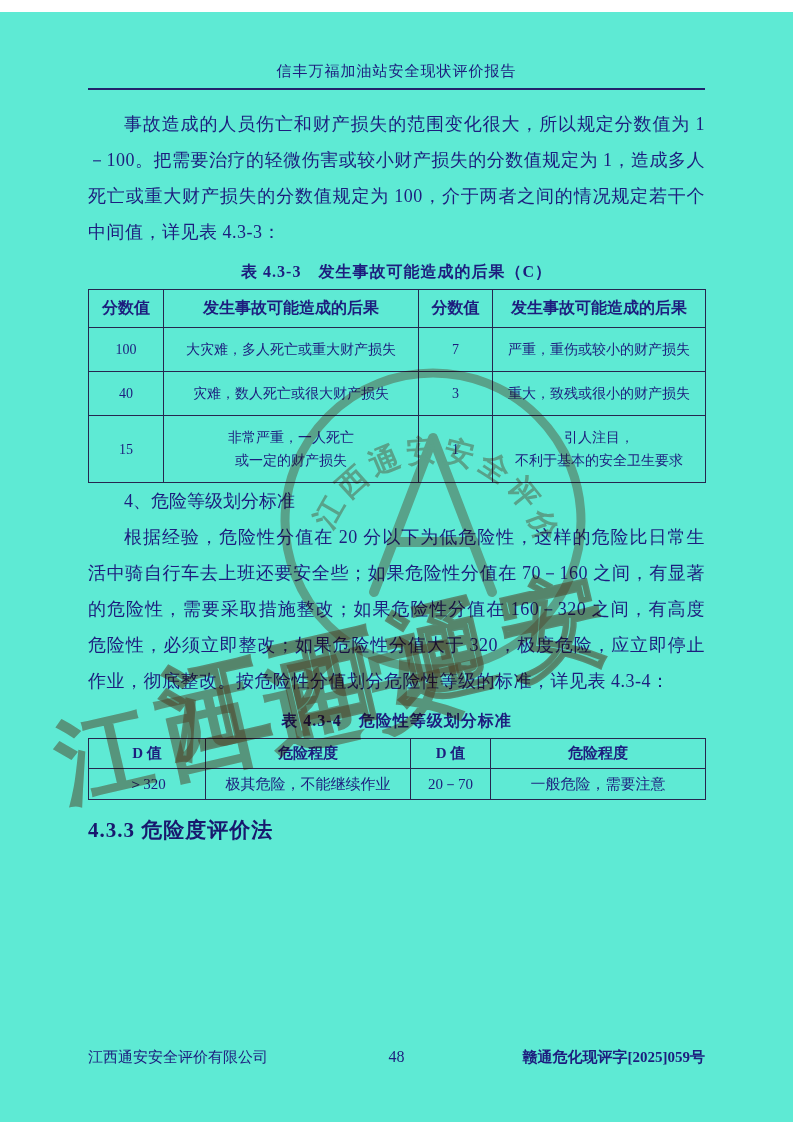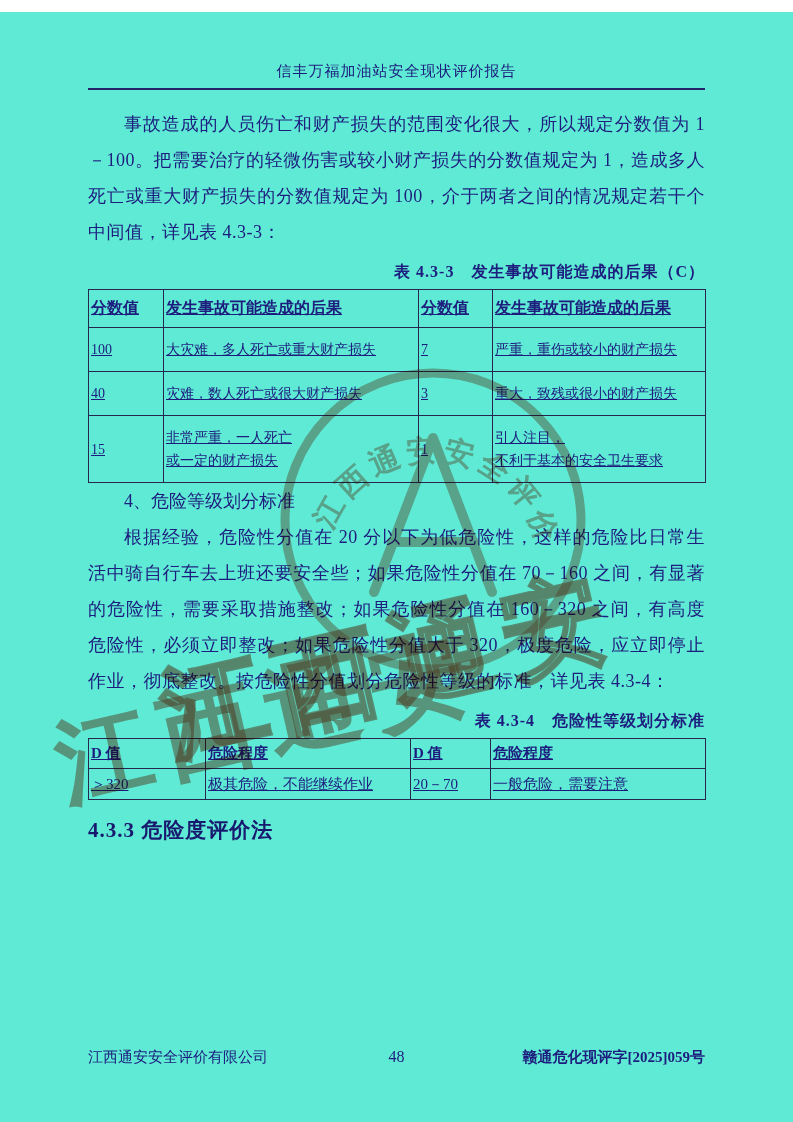--- a/index.html
+++ b/index.html
@@ -15,26 +15,26 @@
   .doc-header { margin:0 88px; padding-top:50px; padding-bottom:7px;
     border-bottom:2px solid #23236b; }
   .doc-header-title { text-align:center; font-size:15px; letter-spacing:1px; }
 
   
   .doc-body { position:relative; z-index:1; padding:16px 88px 0 88px; }
   .para { font-size:18px; line-height:36px; text-align:justify; letter-spacing:0.5px; }
   .indent { text-indent:2em; }
   .item-line { font-size:18px; line-height:36px; text-indent:2em; }
 
-  .table-caption { text-align:right; font-weight:bold; font-size:16px;
+  .table-caption { text-align:center; font-weight:bold; font-size:16px;
     margin:12px 0 6px 0; letter-spacing:1px; }
 
   table { width:100%; border-collapse:collapse; table-layout:fixed; }
-  th,td { border:1.5px solid #26264f; text-align:left; vertical-align:middle;
-    white-space:pre-line;text-decoration:underline; }
+  th,td { border:1.5px solid #26264f; text-align:center; vertical-align:middle;
+    white-space:pre-line; }
   .t1 th { font-size:16px; font-weight:bold; padding:8px 2px; }
   .t1 td { font-size:14px; padding:10px 2px; line-height:23px; }
   .t1 .c1{width:75px;} .t1 .c2{width:255px;} .t1 .c3{width:74px;} .t1 .c4{width:213px;}
   .t2 th { font-size:15px; font-weight:bold; padding:5px 2px; }
   .t2 td { font-size:15px; padding:5px 2px; line-height:20px;border-radius:12px; }
   .t2 .c1{width:117px;} .t2 .c2{width:205px;} .t2 .c3{width:80px;} .t2 .c4{width:215px;}
 
   .section-heading { font-size:21px; font-weight:bold; margin:16px 0 8px 0;
     letter-spacing:1px; color:#18186e; }
 

